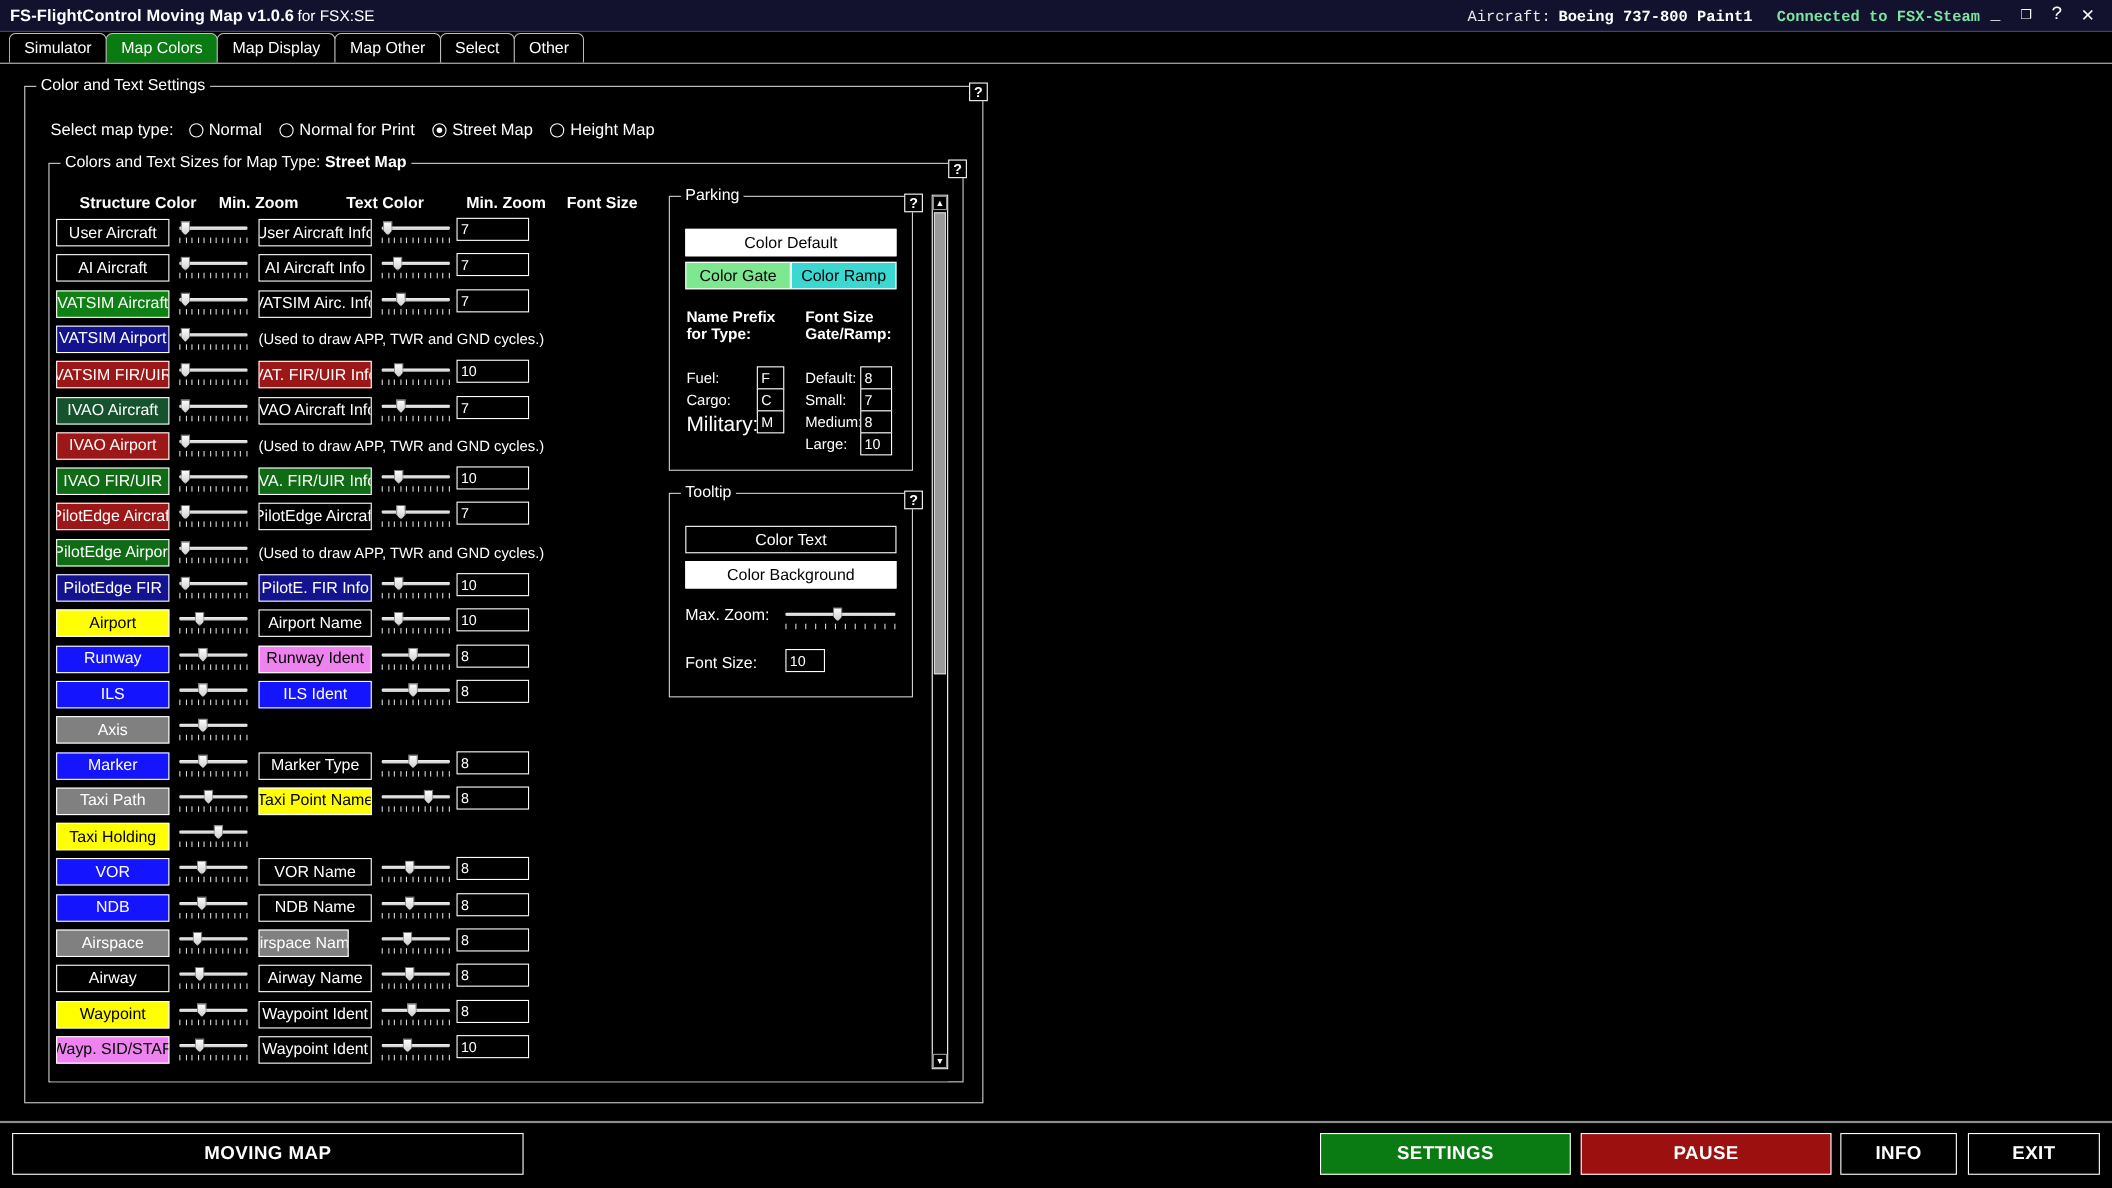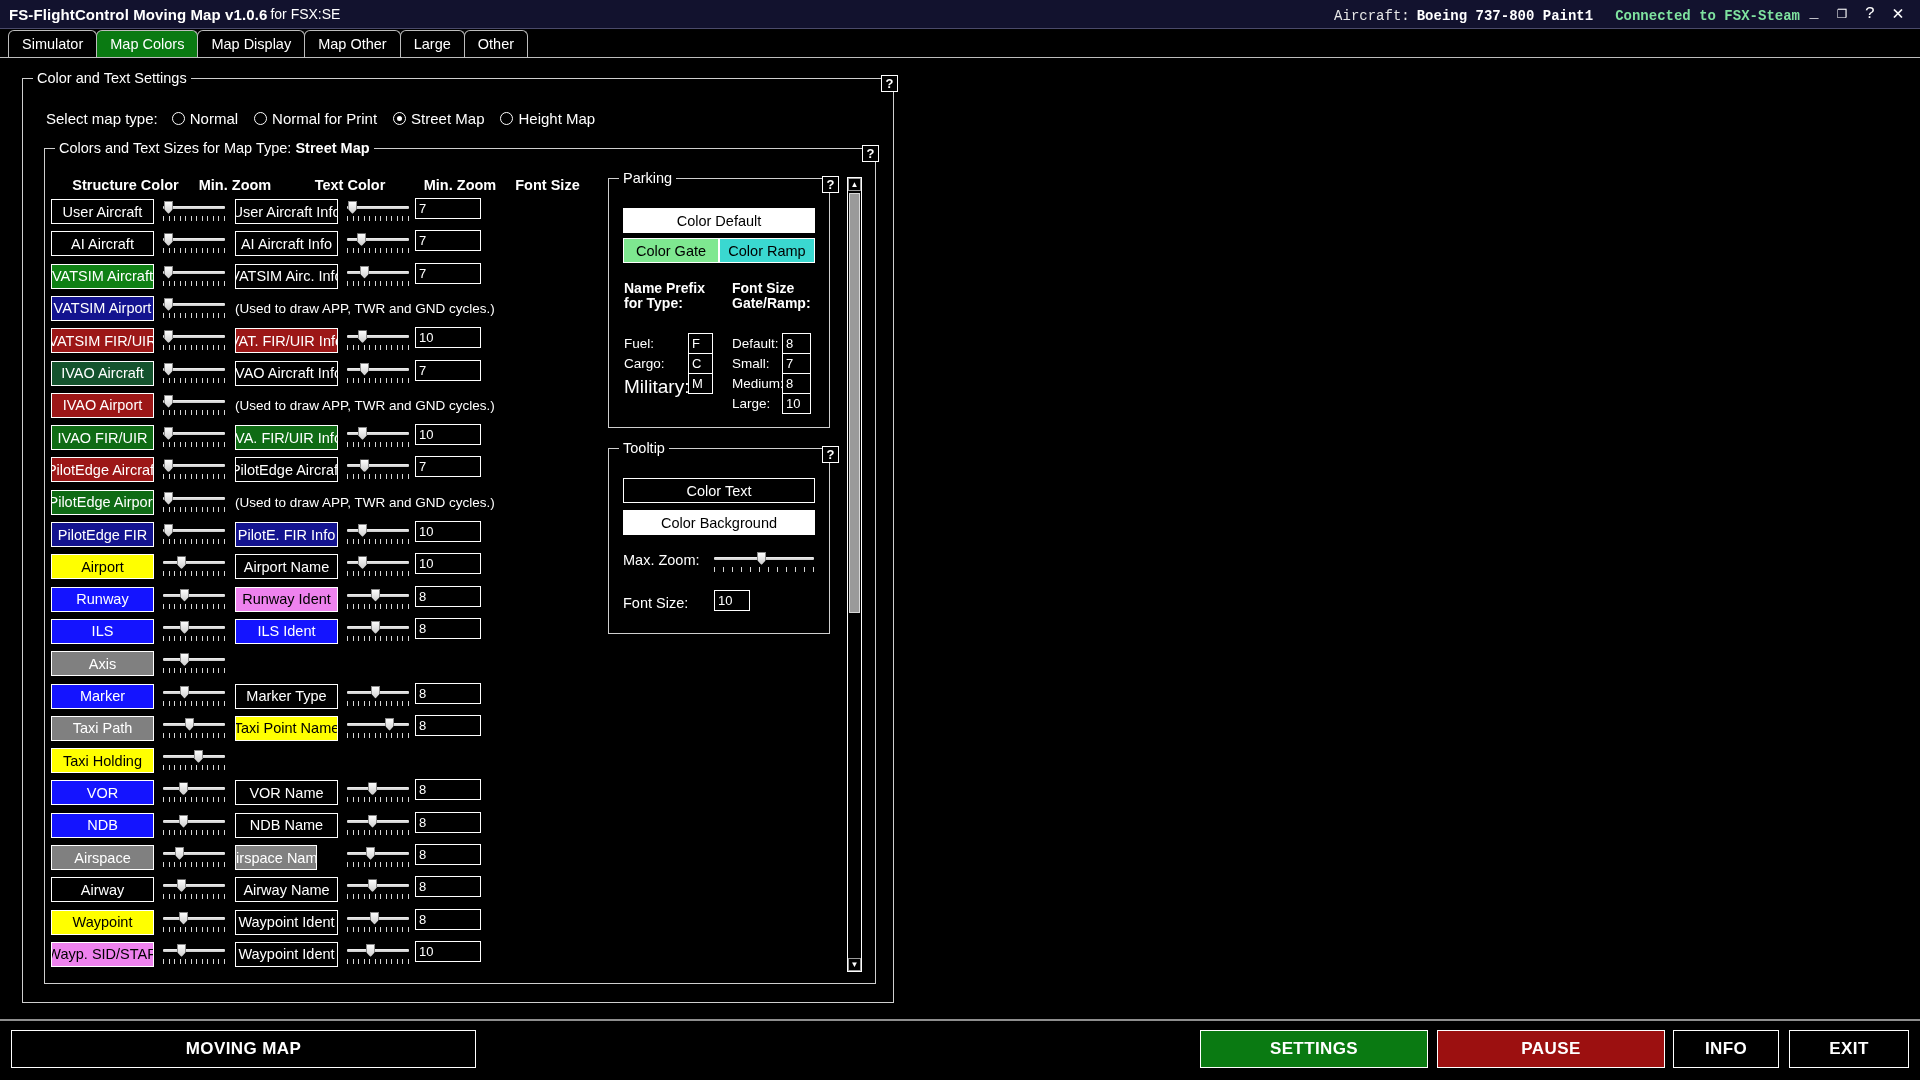--- a/index.html
+++ b/index.html
@@ -155,21 +155,21 @@
     <div class="tab active">
       <span>Map Colors</span>
     </div>
     <div class="tab">
       <span>Map Display</span>
     </div>
     <div class="tab">
       <span>Map Other</span>
     </div>
     <div class="tab">
-      <span>Large</span>
+      <span>Select</span>
     </div>
     <div class="tab">
       <span>Other</span>
     </div>
   </div>
 <div class="tabline"></div>
 
 <div class="group" style="left:22px; top:78px; width:872px; height:925px;">
   <span class="legend">Color and Text Settings</span>
 </div>

